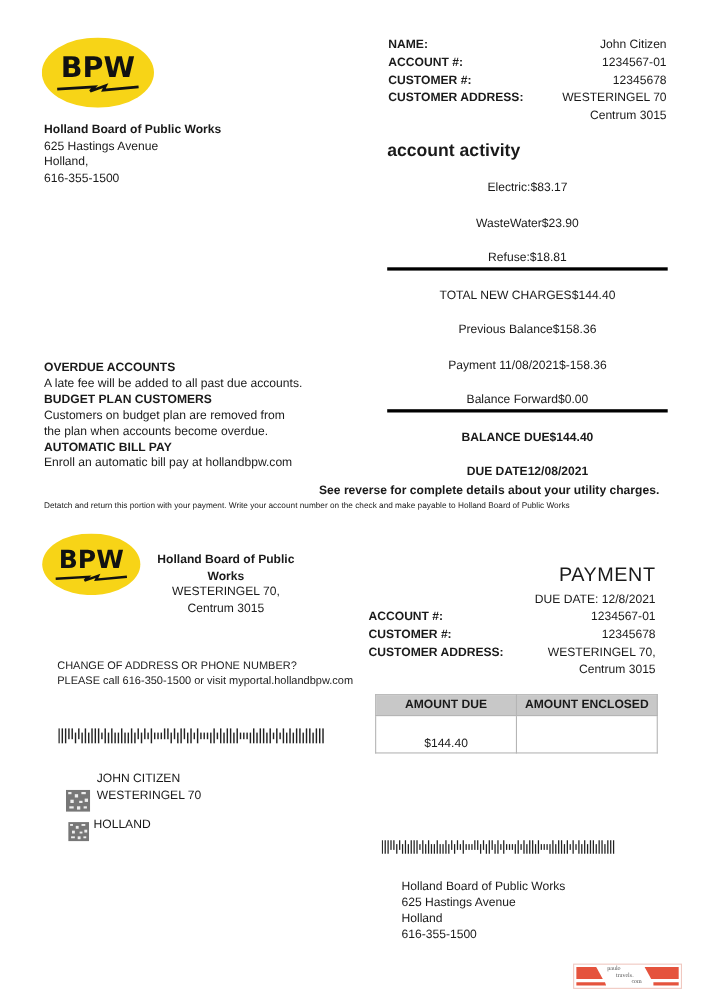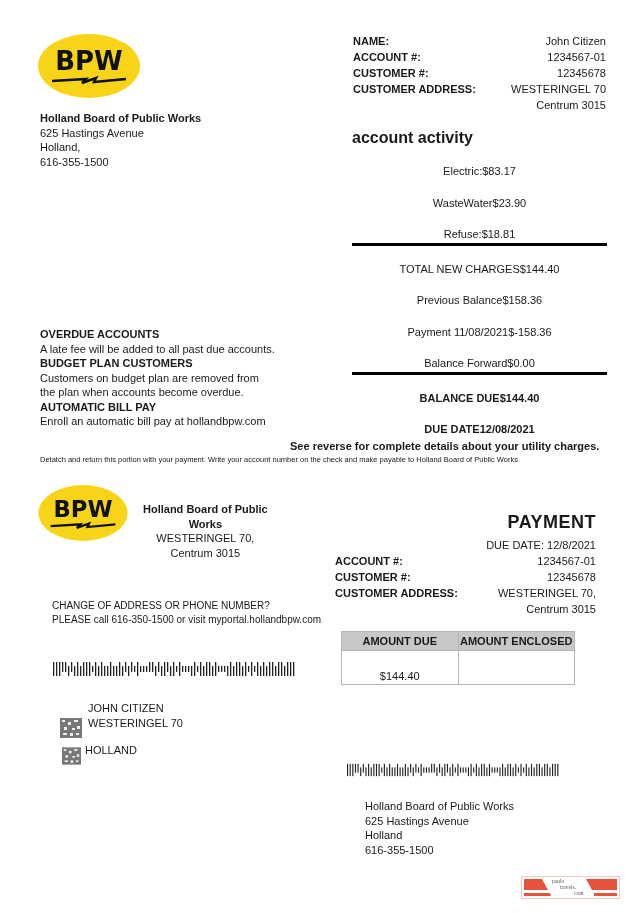--- a/index.html
+++ b/index.html
@@ -125,21 +125,21 @@
   </svg>
 </div>
 
 <div class="abs" style="left:143px;top:502px;text-align:center;">
   <div class="line b">Holland Board of Public</div>
   <div class="line b">Works</div>
   <div class="line">WESTERINGEL 70,</div>
   <div class="line">Centrum 3015</div>
 </div>
 
-<div class="abs" style="right:47px;top:512px;font-size:18px;letter-spacing:0.5px;font-weight:bold;">PAYMENT</div>
+<div class="abs" style="right:47px;top:512px;font-size:18px;letter-spacing:0.5px;">PAYMENT</div>
 <div class="abs" style="left:335px;top:537px;width:261px;text-align:center;">
   <div class="kv">
       <span></span>
       <span>DUE DATE: 12/8/2021</span>
     </div>
   <div class="kv">
       <span class="k">ACCOUNT #:</span>
       <span>1234567-01</span>
     </div>
   <div class="kv">
@@ -154,21 +154,21 @@
       <span></span>
       <span>Centrum 3015</span>
     </div>
 </div>
 
 <div class="abs" style="left:52px;top:599px;font-size:10px;">
   <div style="line-height:14px;">CHANGE OF ADDRESS OR PHONE NUMBER?</div>
   <div style="line-height:14px;">PLEASE call 616-350-1500 or visit myportal.hollandbpw.com</div>
 </div>
 
-<table class="tbl abs" style="left:341px;top:631px;width:234px;">
+<table class="tbl abs" style="left:341px;top:631px;width:257px;">
   <tbody>
       <tr>
     <th style="width:50%;">AMOUNT DUE</th>
     <th>AMOUNT ENCLOSED</th>
   </tr>
   <tr>
     <td>$144.40</td>
     <td></td>
   </tr>
 </tbody>

